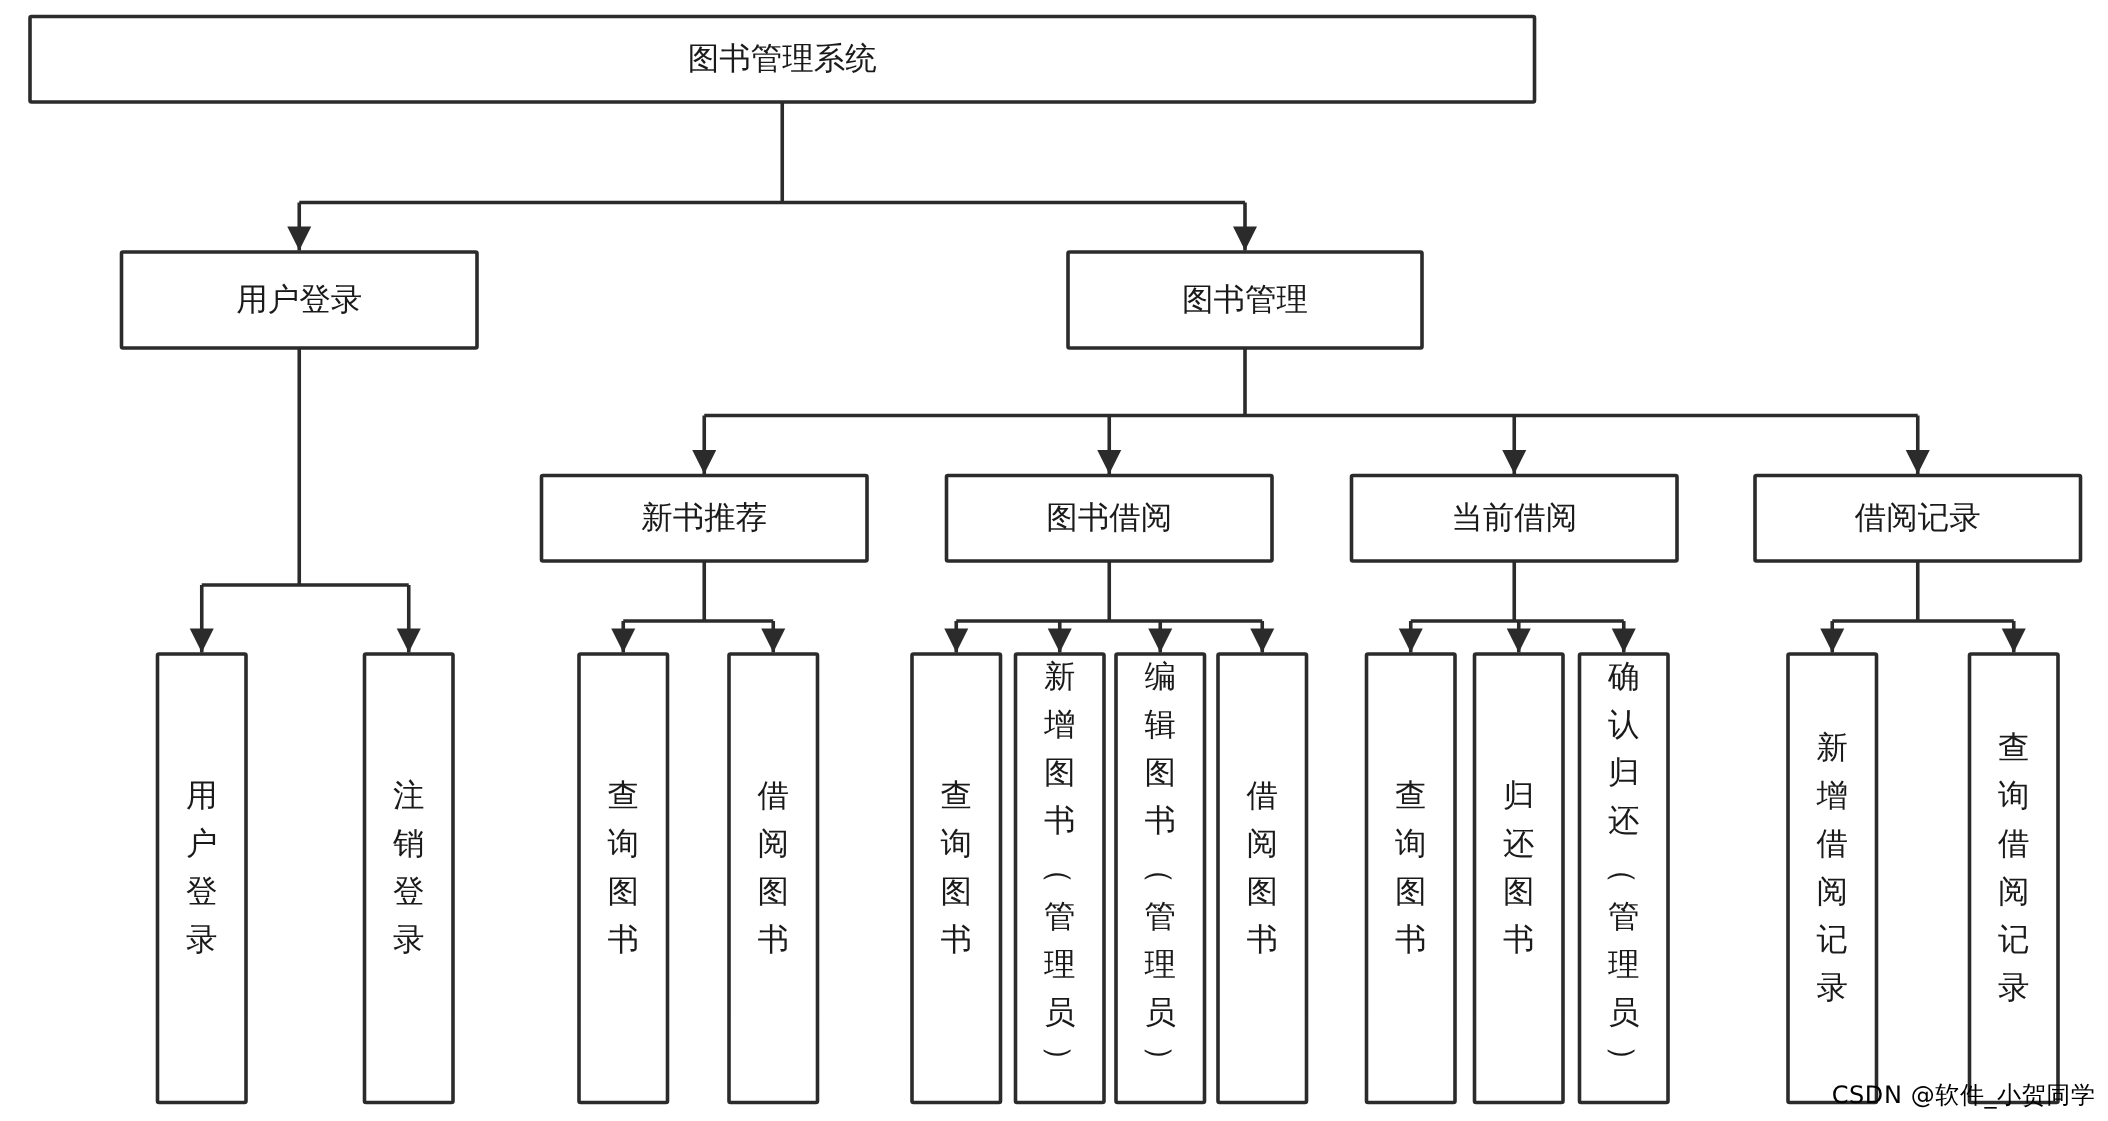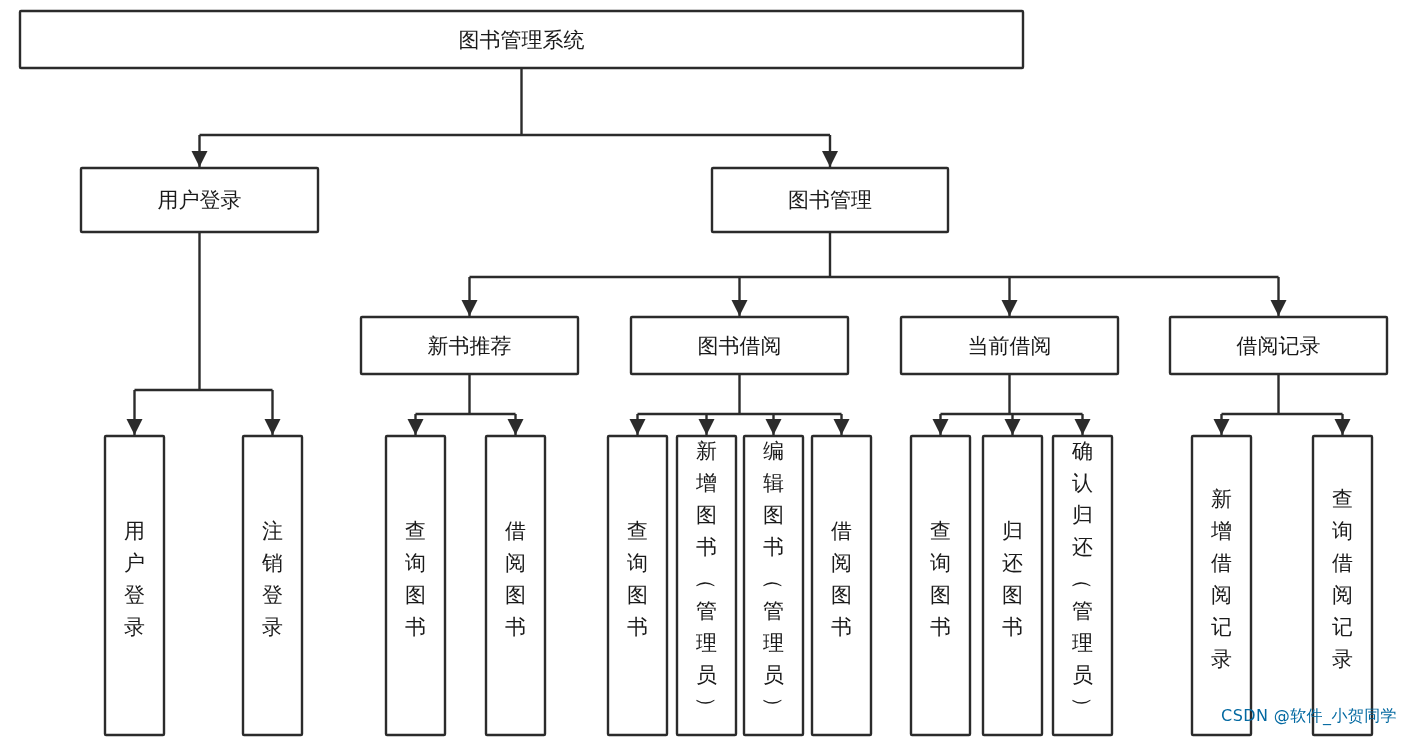--- a/index.html
+++ b/index.html
@@ -51,24 +51,24 @@
   }
   .node-label-v {
     font-family: "DejaVu Sans", "Liberation Sans", sans-serif;
     font-size: 21px;
     fill: #1a1a1a;
     text-anchor: middle;
   }
   .watermark {
     position: absolute;
     right: 8px;
-    bottom: 20px;
+    bottom: 6px;
     font-family: "DejaVu Sans", "Liberation Sans", sans-serif;
     font-size: 16px;
-    color: #0369a1;
+    color: #000000;
     letter-spacing: 0.4px;
     white-space: nowrap;
     pointer-events: none;
     user-select: none;
   }
 </style>
 </head>
 <body>
 
 <div id="diagram-root">

